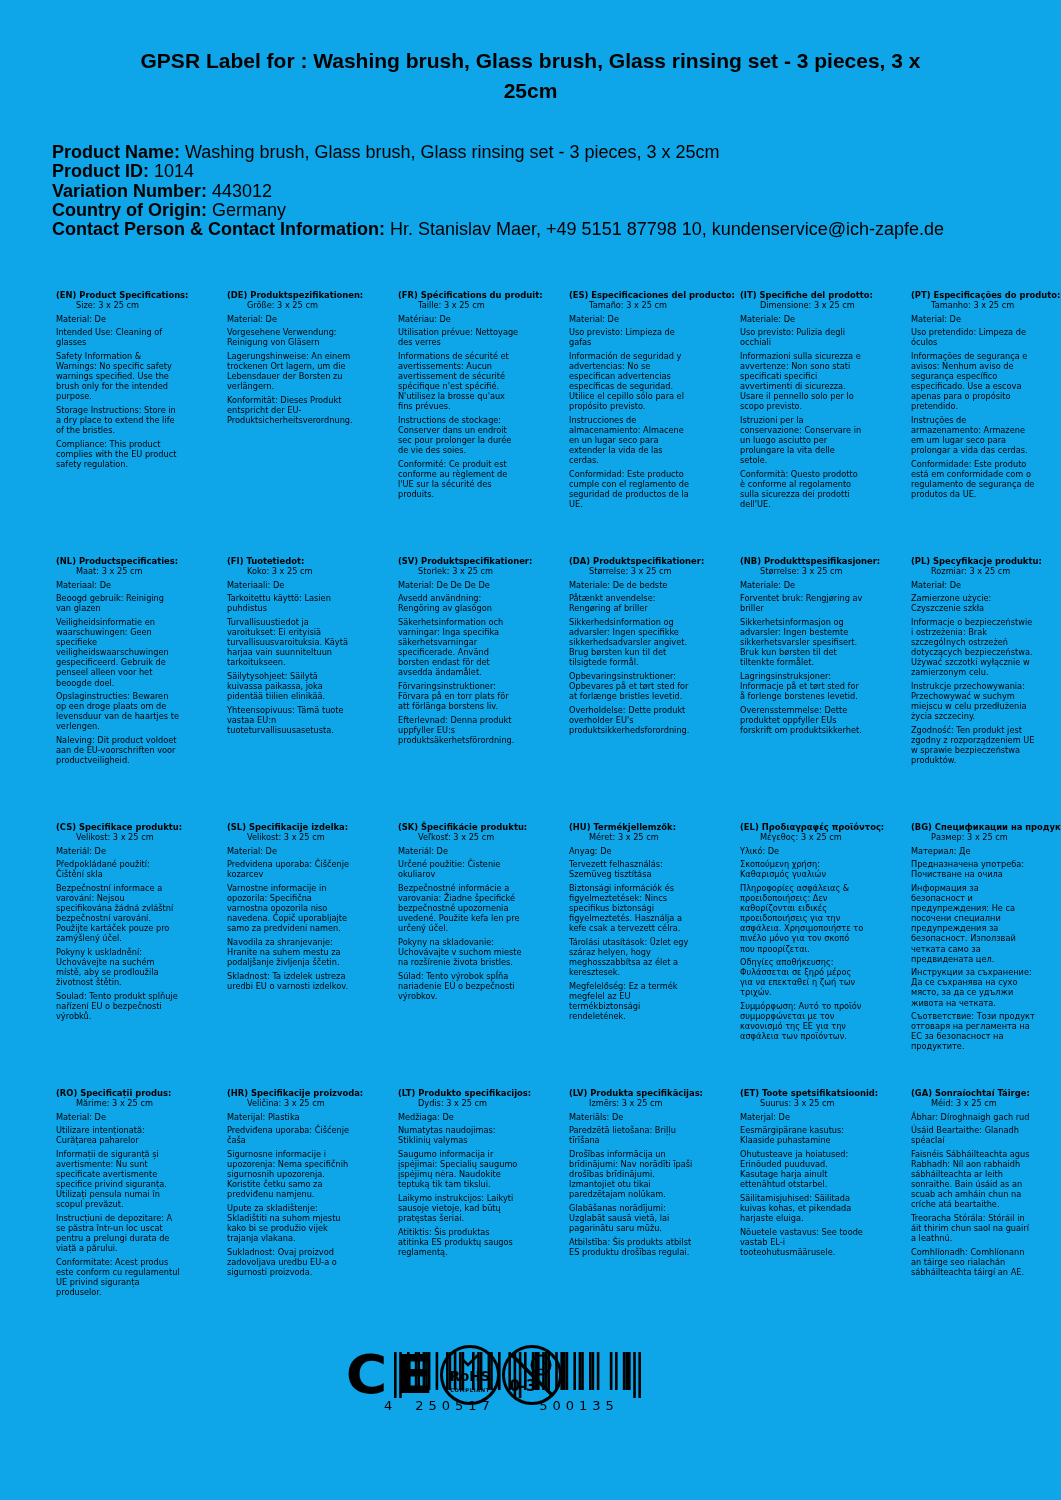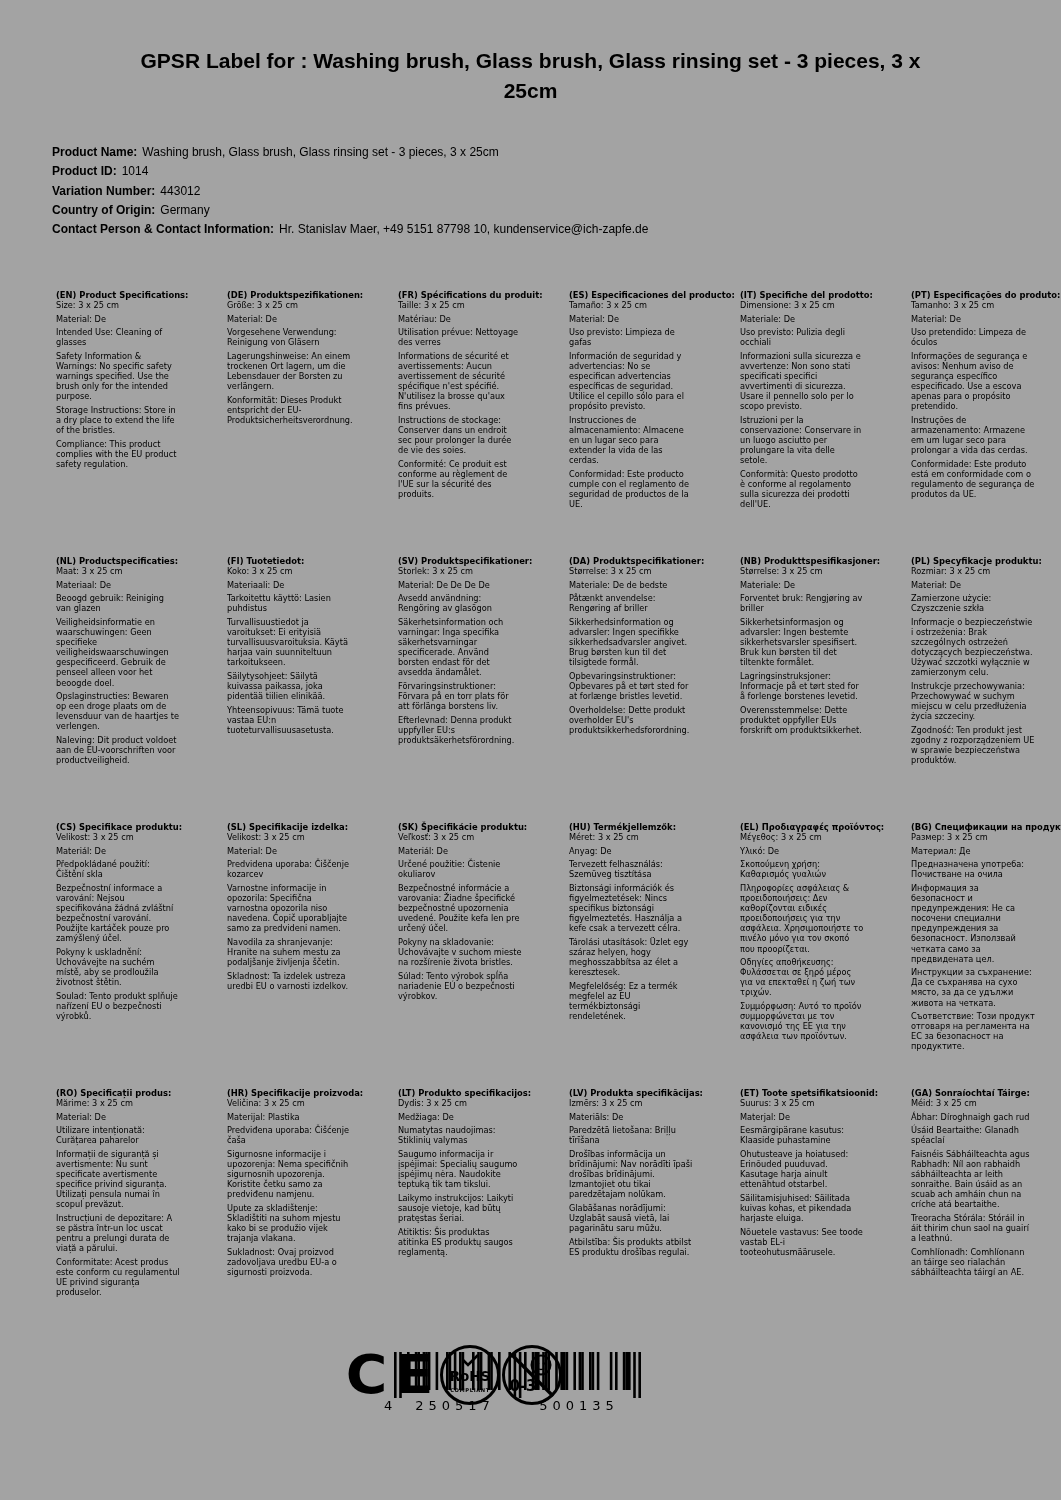--- a/index.html
+++ b/index.html
@@ -1,35 +1,35 @@
 <!DOCTYPE html>
 <html><head>
 <meta charset="utf-8">
 <style>
   html,body{margin:0;padding:0;background:#ffffff;}
   .page{
     position:relative;
     width:1061px;height:1500px;
-    background:#a3a3a3;color:#000;
+    background:#0ea5e9;color:#000;
     font-family:"DejaVu Sans",sans-serif;
     overflow:hidden;
   }
   .title{
     margin:46px auto 0 auto;
     max-width:830px;
     text-align:center;
     font-family:"Liberation Sans",sans-serif;
     font-weight:bold;
     font-size:21px;
     line-height:1.45;
   }
   .info{
     position:absolute;left:52px;top:143px;
     font-family:"Liberation Sans",sans-serif;
-    font-size:12px;line-height:19.3px;
+    font-size:18px;line-height:19.3px;
   }
   .info-row .lbl{font-weight:bold;}
   .info-row .val{margin-left:5px;}
   .grid{
     position:absolute;left:56px;top:290px;
     display:grid;
     grid-template-columns:repeat(6,160px);
     column-gap:11px;
     grid-auto-rows:266px;
   }
@@ -38,21 +38,21 @@
     overflow:visible;
   }
   .block-heading{
     font-weight:bold;font-size:8.4px;
     white-space:nowrap;
   }
   .block p{
     margin:3.5px 0 0 0;
     max-width:124px;
   }
-  .block p.first{margin-top:0;}
+  .block p.first{margin-top:0;margin-left:20px;}
   .barcode-wrap{
     position:absolute;left:378px;top:1352px;
     width:280px;height:64px;
   }
   .barcode-wrap svg{display:block;}
   .barcode-digits{
     font-family:"DejaVu Sans",sans-serif;
     font-size:13px;
   }
   .icons-row{

